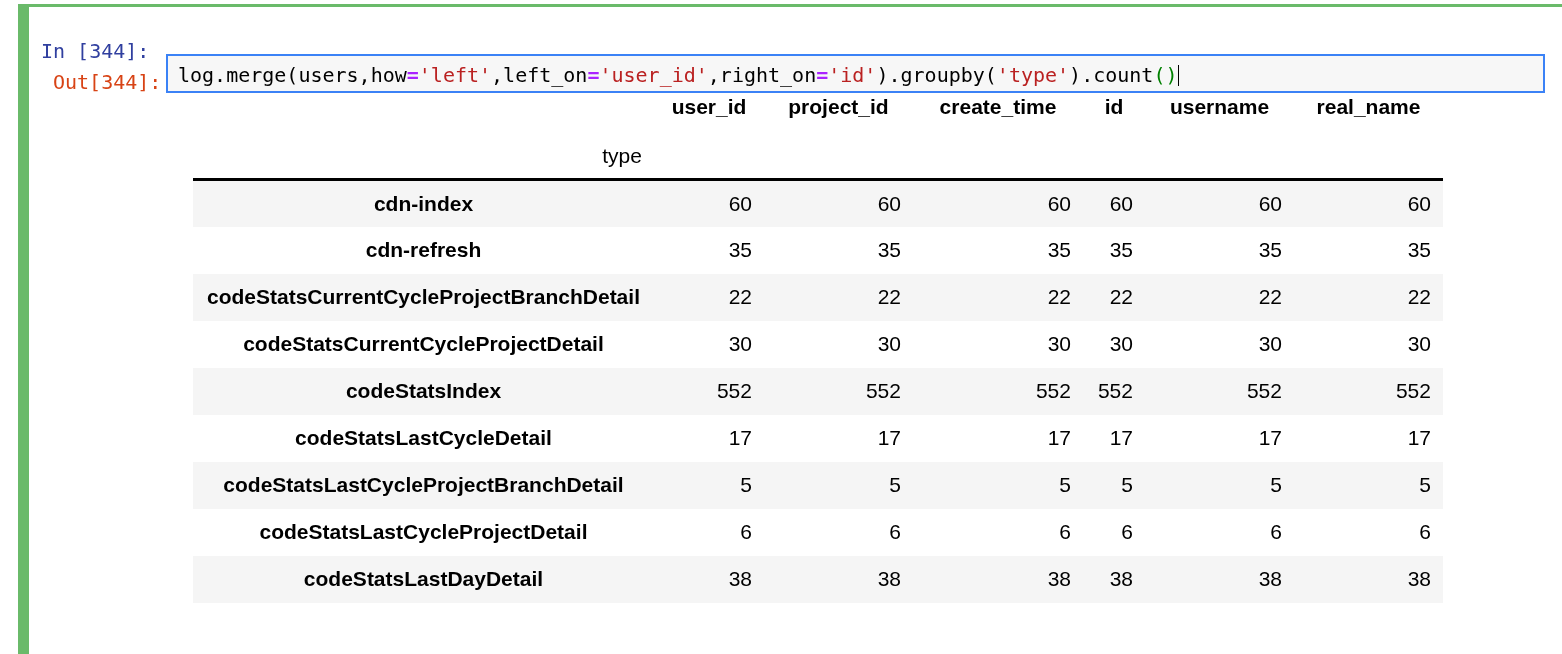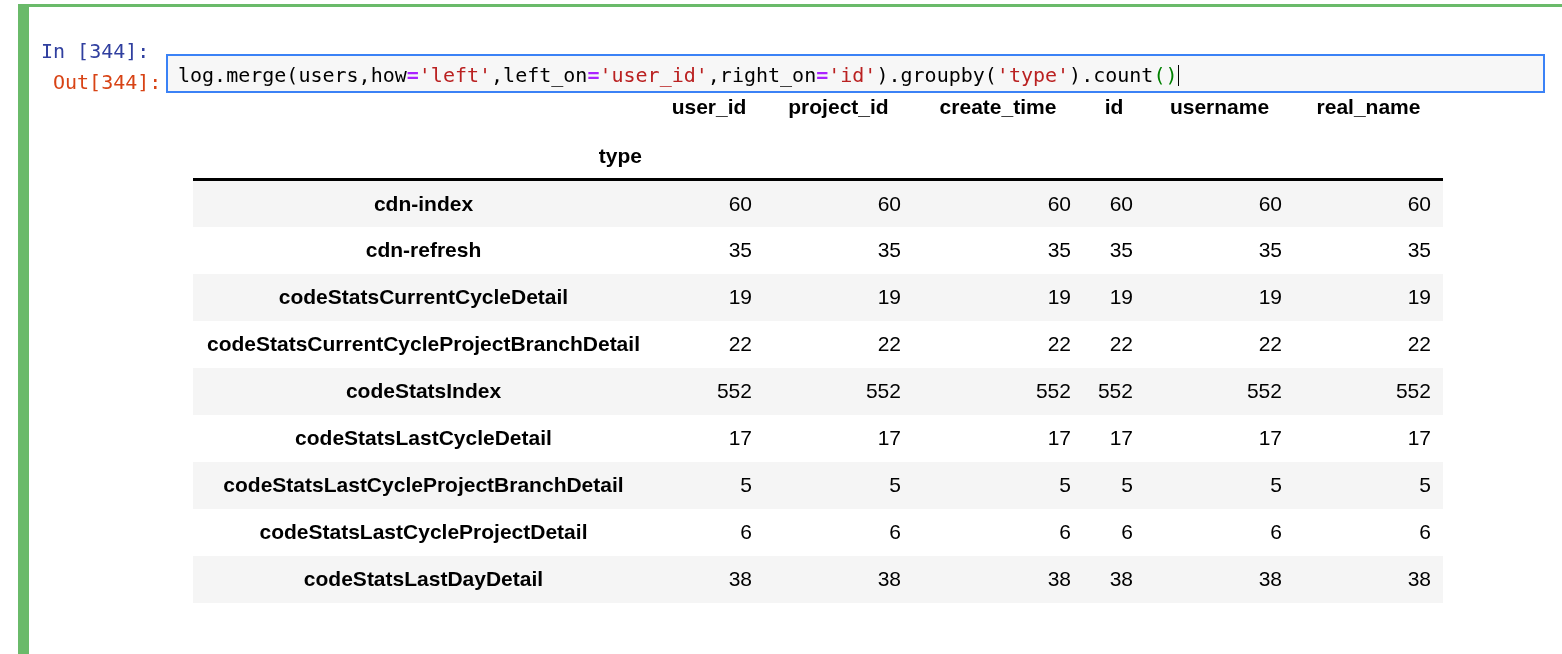--- a/index.html
+++ b/index.html
@@ -130,21 +130,21 @@
   tr.colheader th {
     font-weight: bold;
     font-size: 21px;
     height: 43px;
     padding: 0 12px 6px 12px;
   }
   tr.colheader th.corner { padding: 0; }
   
   tr.indexname th {
     text-align: right;
-    font-weight: bold;
+    font-weight: normal;
     font-size: 21px;
     height: 44px;
     padding: 0 12px 0 12px;
   }
   tr.indexname th.idxname {
     border-bottom: 3px solid #000000;
   }
   tr.indexname th.blank {
     border-bottom: 3px solid #000000;
   }
@@ -224,38 +224,38 @@
           <tr>
             <th class="rowlabel">cdn-refresh</th>
             <td class="val c-user_id">35</td>
             <td class="val c-project_id">35</td>
             <td class="val c-create_time">35</td>
             <td class="val c-id">35</td>
             <td class="val c-username">35</td>
             <td class="val c-real_name">35</td>
           </tr>
           <tr>
-            <th class="rowlabel">codeStatsCurrentCycleDetail</th>
-            <td class="val c-user_id">19</td>
-            <td class="val c-project_id">19</td>
-            <td class="val c-create_time">19</td>
-            <td class="val c-id">19</td>
-            <td class="val c-username">19</td>
-            <td class="val c-real_name">19</td>
-          </tr>
-          <tr>
             <th class="rowlabel">codeStatsCurrentCycleProjectBranchDetail</th>
             <td class="val c-user_id">22</td>
             <td class="val c-project_id">22</td>
             <td class="val c-create_time">22</td>
             <td class="val c-id">22</td>
             <td class="val c-username">22</td>
             <td class="val c-real_name">22</td>
           </tr>
           <tr>
+            <th class="rowlabel">codeStatsCurrentCycleProjectDetail</th>
+            <td class="val c-user_id">30</td>
+            <td class="val c-project_id">30</td>
+            <td class="val c-create_time">30</td>
+            <td class="val c-id">30</td>
+            <td class="val c-username">30</td>
+            <td class="val c-real_name">30</td>
+          </tr>
+          <tr>
             <th class="rowlabel">codeStatsIndex</th>
             <td class="val c-user_id">552</td>
             <td class="val c-project_id">552</td>
             <td class="val c-create_time">552</td>
             <td class="val c-id">552</td>
             <td class="val c-username">552</td>
             <td class="val c-real_name">552</td>
           </tr>
           <tr>
             <th class="rowlabel">codeStatsLastCycleDetail</th>

